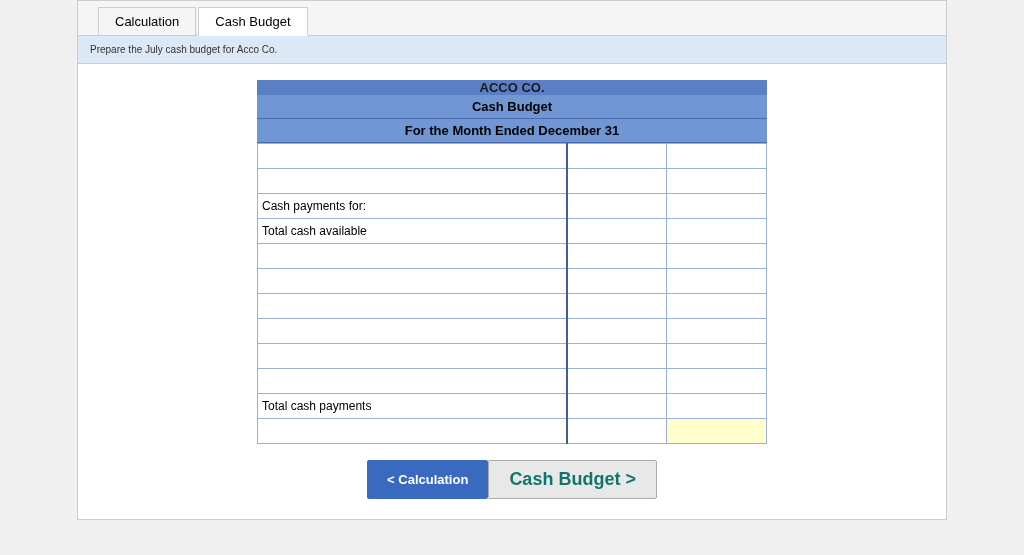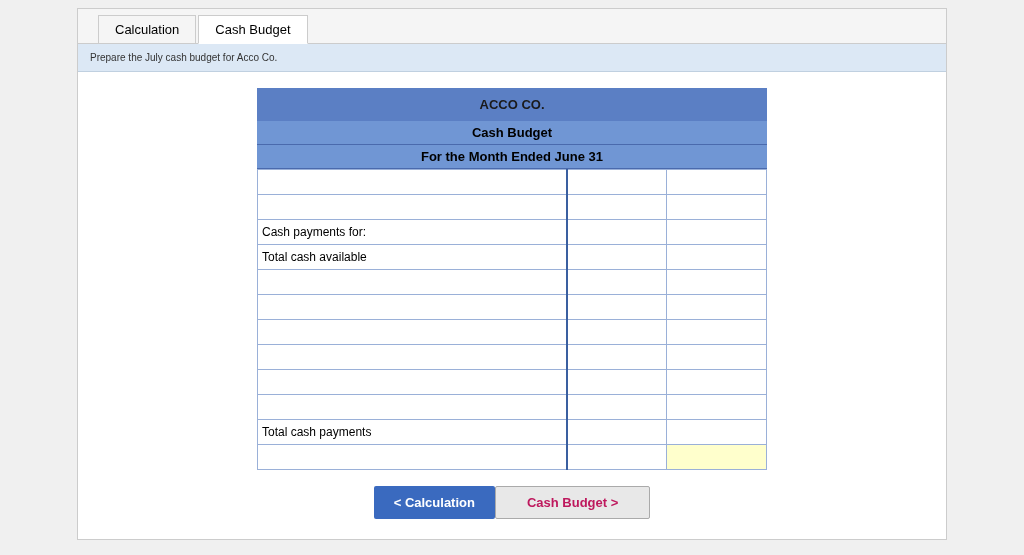--- a/index.html
+++ b/index.html
@@ -11,21 +11,21 @@
       justify-content: center;
       align-items: flex-start;
       min-height: 555px;
       padding: 0;
     }
 
     .main-container {
       width: 870px;
       background: white;
       border: 1px solid #ccc;
-      margin-top: 8px;
+      margin-top: 0;
     }
 
     
     .tabs {
       display: flex;
       border-bottom: 1px solid #ccc;
       background: #f5f5f5;
       padding-top: 6px;
       padding-left: 20px;
     }
@@ -71,21 +71,21 @@
       background: #7096d4;
       padding: 4px 8px;
       text-align: center;
       font-weight: bold;
       font-size: 13px;
       border-bottom: 1px solid #4a6aad;
     }
 
     .header-row-top {
       background: #5b7fc4;
-      padding: 9px 8px;
+      padding: 0 8px;
       text-align: center;
       font-weight: bold;
       font-size: 13px;
       color: #1a1a1a;
     }
 
     
     .budget-table {
       width: 100%;
       border-collapse: collapse;
@@ -133,24 +133,24 @@
       border: none;
       padding: 8px 20px;
       font-size: 13px;
       font-weight: bold;
       cursor: pointer;
       border-radius: 2px;
     }
 
     .btn-next {
       background: #e8e8e8;
-      color: #be185d;
+      color: #0f766e;
       border: 1px solid #aaa;
-      padding: 8px 31px;
-      font-size: 13px;
+      padding: 8px 20px;
+      font-size: 18px;
       font-weight: bold;
       cursor: pointer;
       border-radius: 2px;
     }
 
     
     .cell-input {
       width: 100%;
       height: 20px;
       border: none;
@@ -181,21 +181,21 @@
   <div class="content">
     <div class="table-container">
 
       <div class="header-row-top">
         <span>ACCO CO.</span>
       </div>
       <div class="header-row">
         <span>Cash Budget</span>
       </div>
       <div class="header-row">
-        <span>For the Month Ended June 31</span>
+        <span>For the Month Ended December 31</span>
       </div>
 
       <table class="budget-table">
         <colgroup>
           <col style="width: 310px;">
           <col style="width: 100px;">
           <col style="width: 100px;">
         </colgroup>
 
         <tbody>

